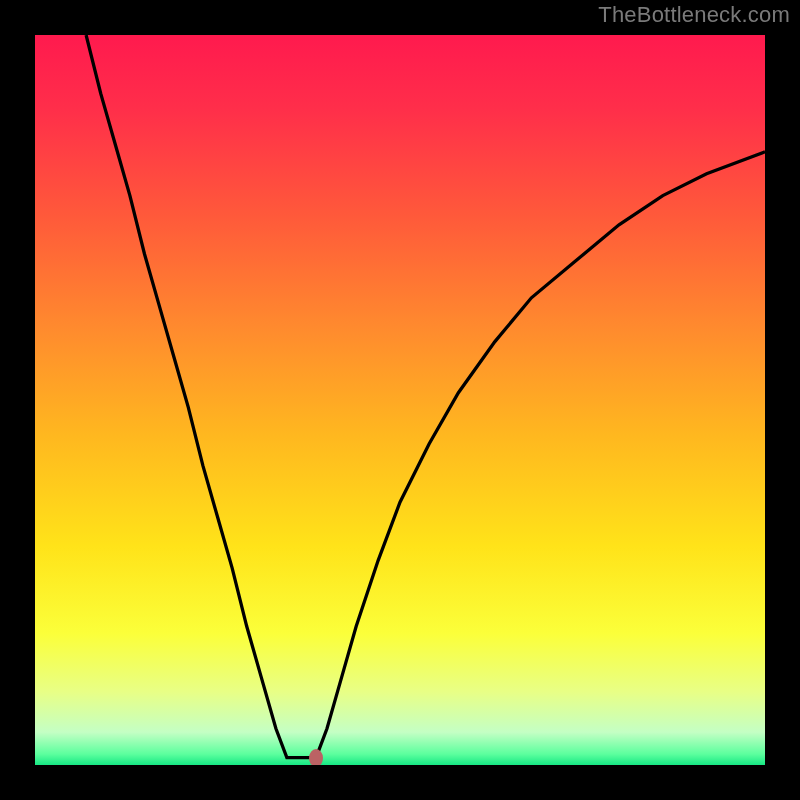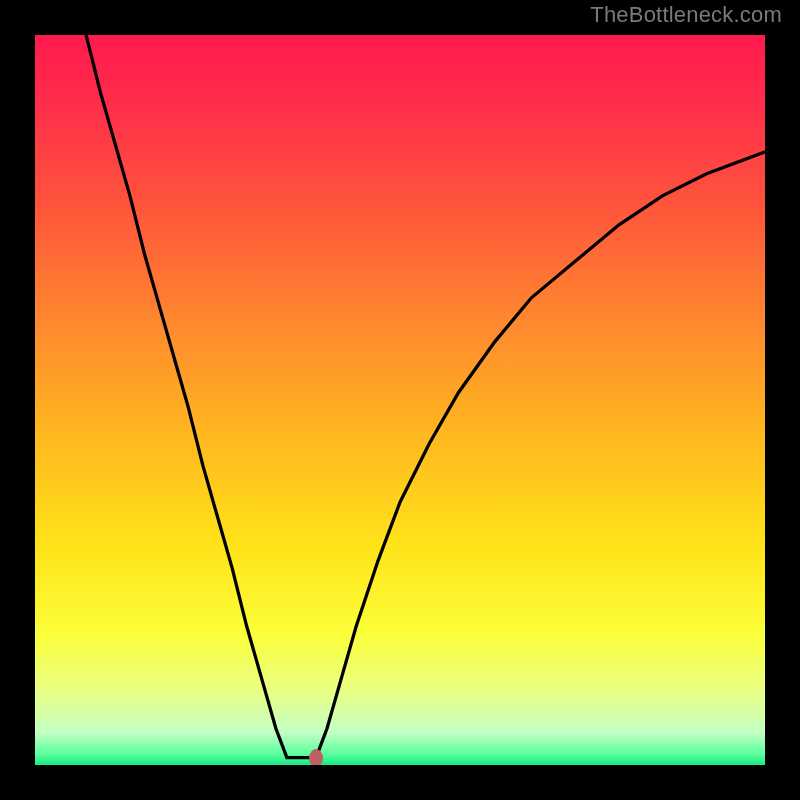--- a/index.html
+++ b/index.html
@@ -12,21 +12,21 @@
   }
   .frame {
     position: relative;
     width: 800px;
     height: 800px;
     background: #000;
   }
   .watermark {
     position: absolute;
     top: 2px;
-    right: 18px;
+    right: 10px;
     color: #7a7a7a;
     font-size: 22px;
     font-weight: 500;
     letter-spacing: 0.2px;
     z-index: 5;
   }
   .plot-area {
     position: absolute;
     left: 35px;
     top: 35px;

